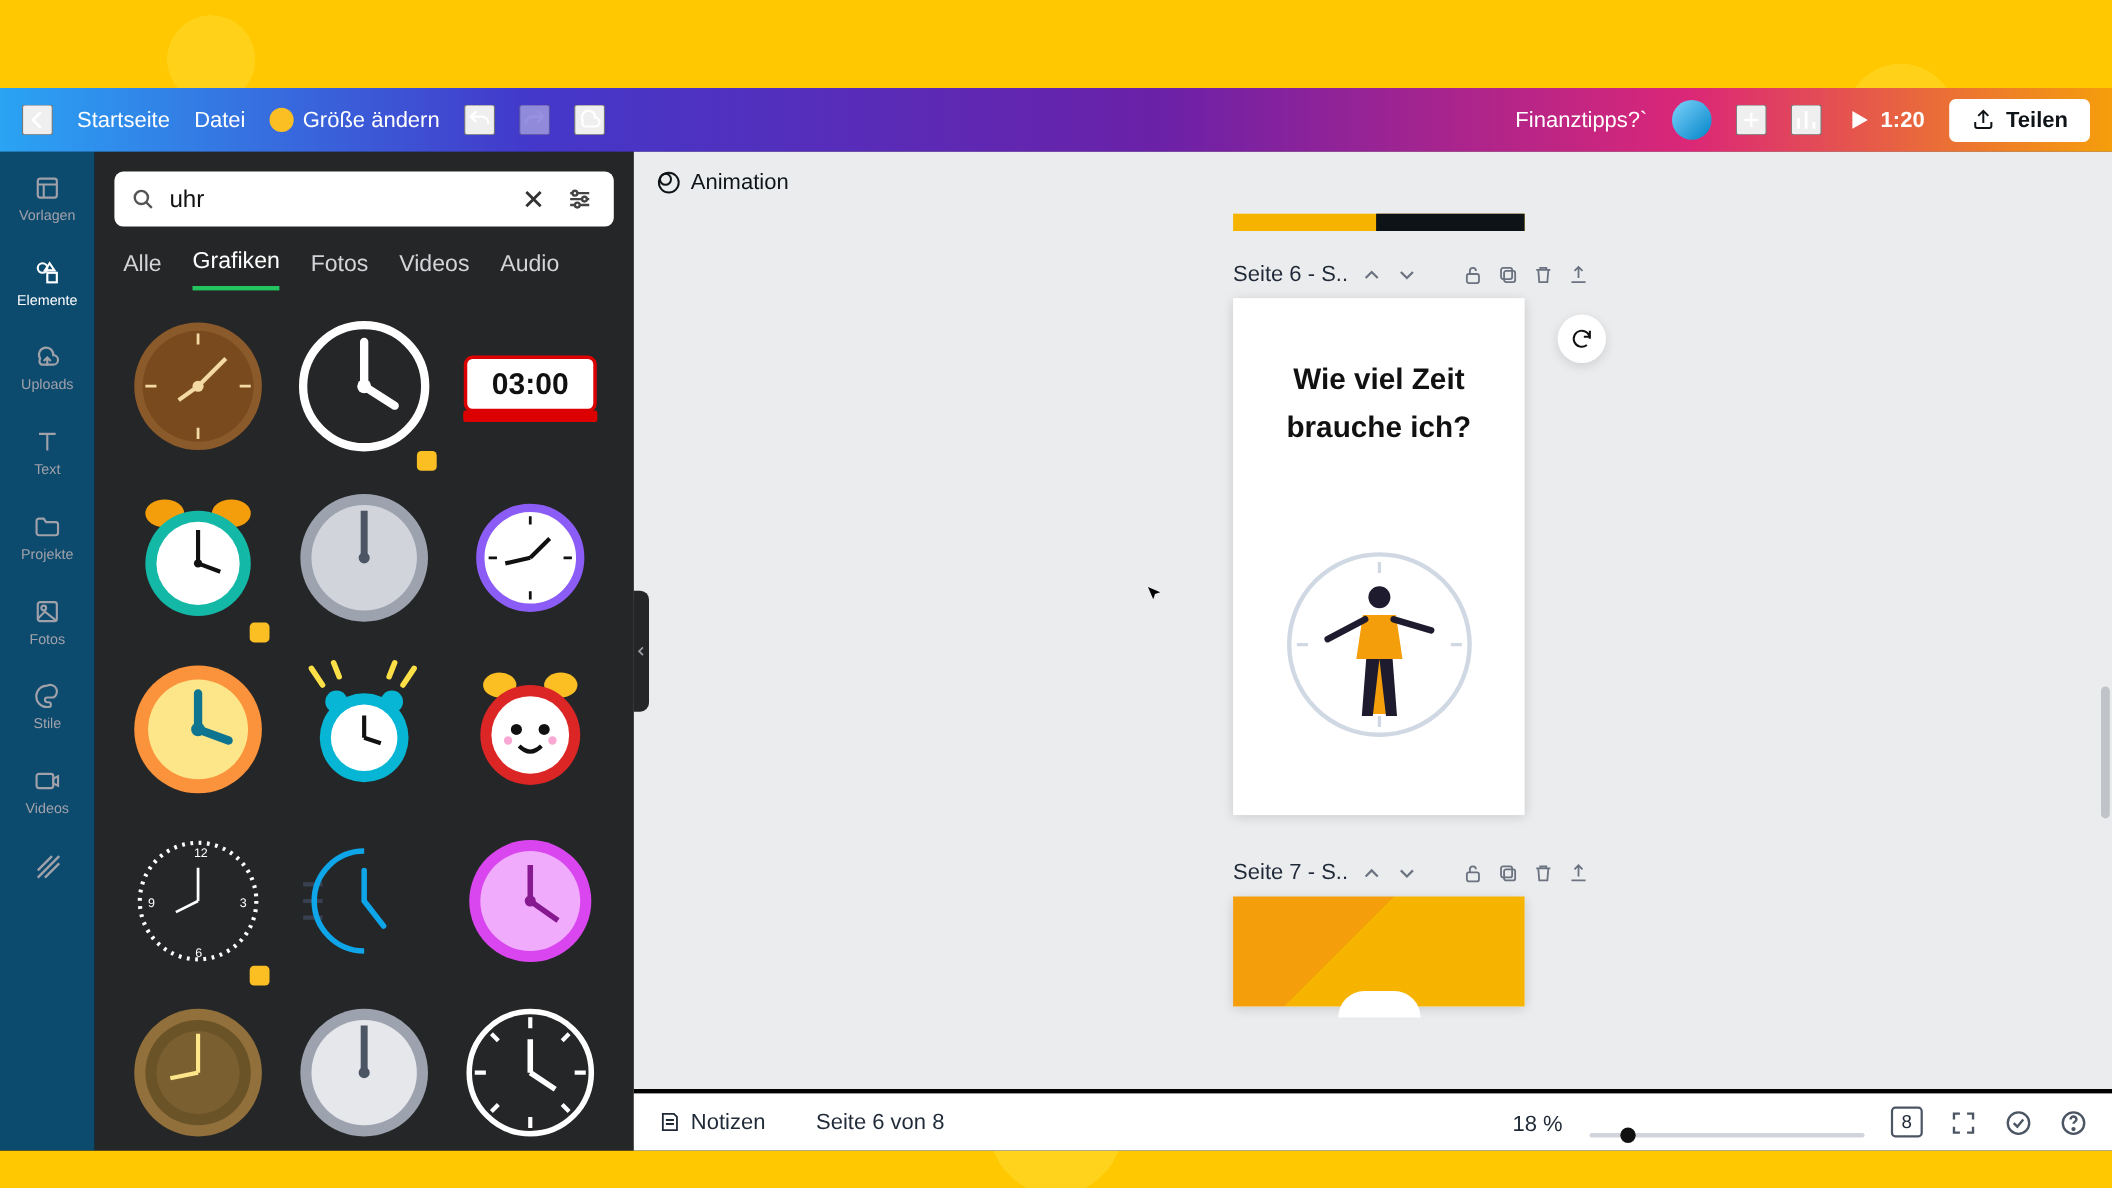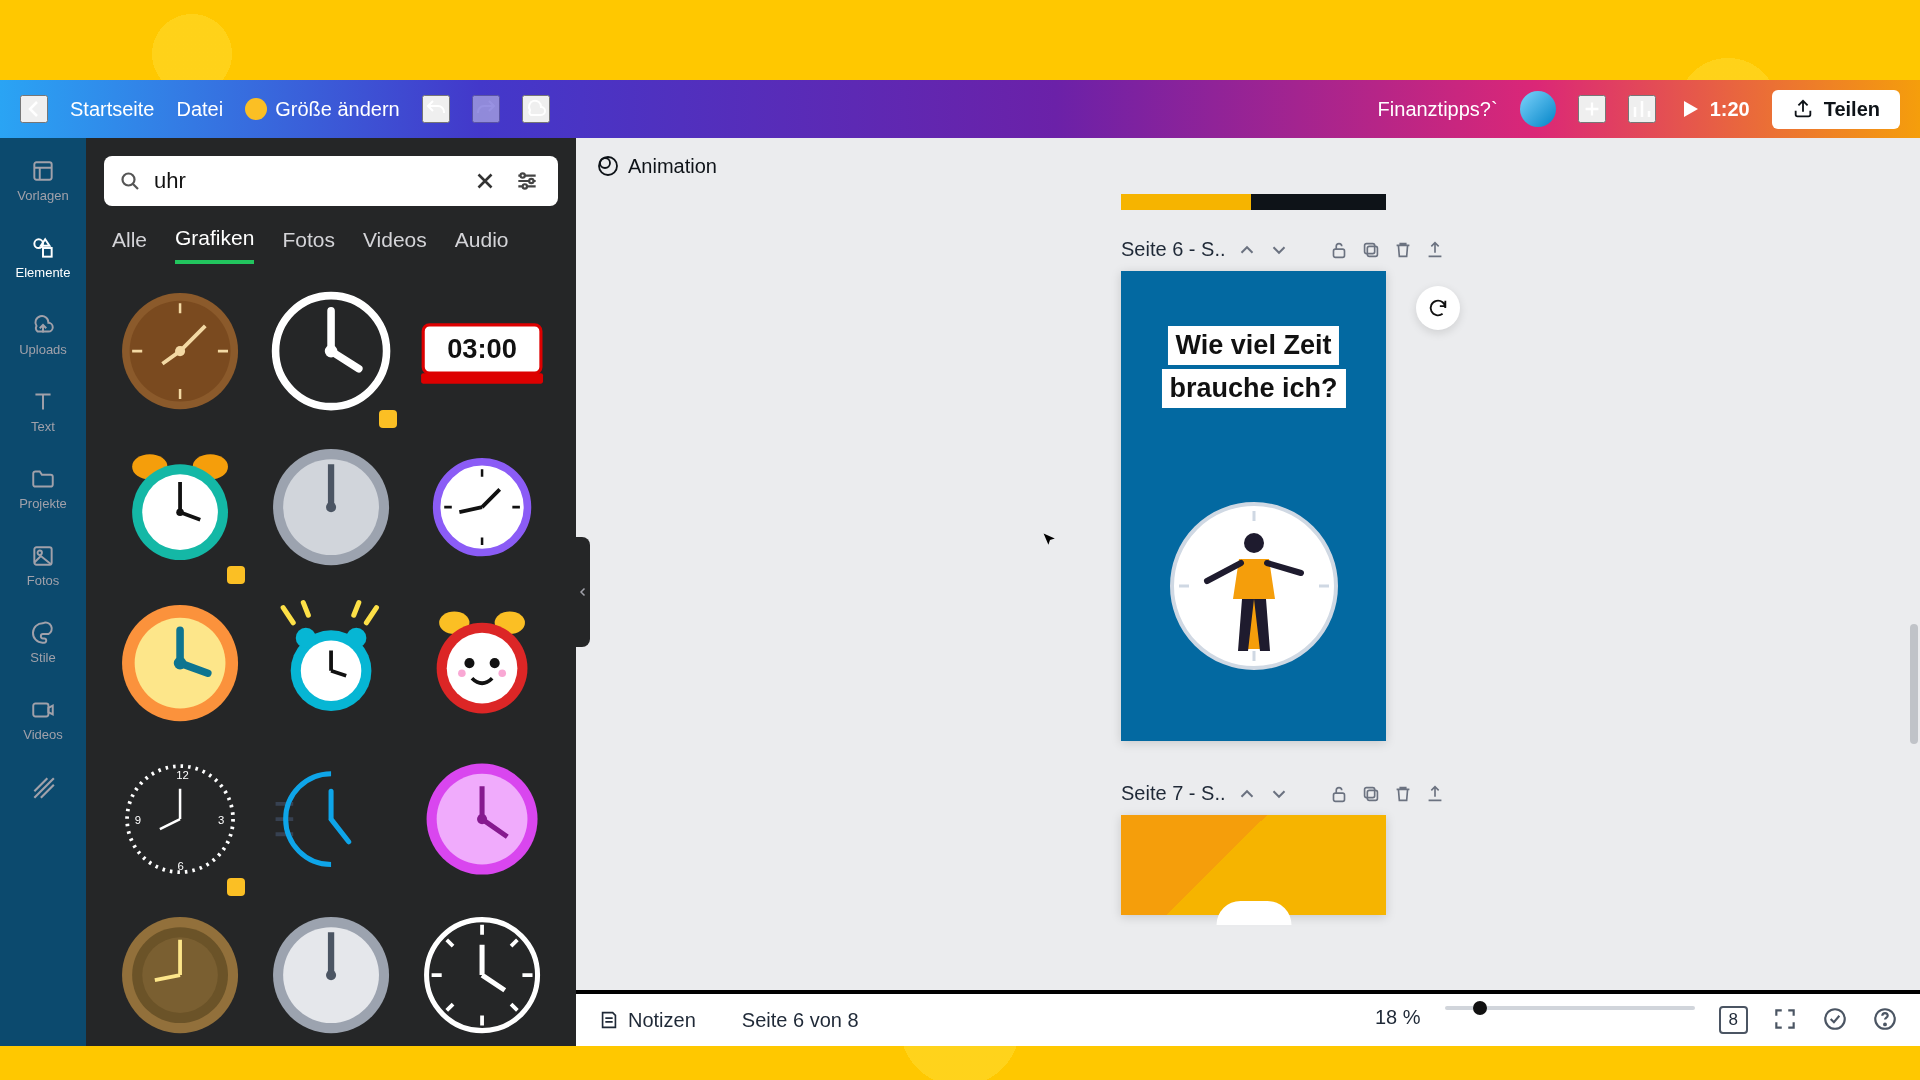--- a/index.html
+++ b/index.html
@@ -67,21 +67,21 @@
 
   
   .canvas-area { flex:1; background:#ebecee; display:flex; flex-direction:column; }
   .context-bar { height:56px; display:flex; align-items:center; padding:0 20px; gap:12px; color:#0e1318; font-size:22px;}
   .edit-surface { flex:1; position:relative; overflow:hidden; }
   
   .page-block { position:absolute; display:flex; flex-direction:column; }
   .page-hdr { display:flex; align-items:center; gap:10px; color:#1f2937; font-size:20px; margin-bottom:10px;}
   .page-hdr .spacer { width:18px; }
   .hdr-icon { width:22px; height:22px; color:#6b7280; cursor:pointer;}
-  .page-canvas { background:#0369a1; box-shadow:0 2px 10px rgba(0,0,0,.15); position:relative; }
+  .page-canvas { background:#ffffff; box-shadow:0 2px 10px rgba(0,0,0,.15); position:relative; }
 
   .page6-prev { position:absolute; left:545px; top:0px; width:265px; height:16px; background:#f6b400; }
   .page6-prev .strip { position:absolute; right:0; top:0; width:135px; height:16px; background:#0e1318;}
 
   .floating-refresh {
     position:absolute; width:44px; height:44px; border-radius:50%; background:#fff;
     display:flex; align-items:center; justify-content:center; box-shadow:0 3px 10px rgba(0,0,0,.12);
     cursor:pointer;
   }
 
@@ -98,21 +98,21 @@
     position:absolute; left:50%; bottom:70px; transform:translateX(-50%);
     width:170px; height:170px;
   }
 
   
   .bottom-bar {
     height:56px; border-top:4px solid #000000; background:#fff;
     display:flex; align-items:center; padding:0 22px; gap:26px; font-size:20px; color:#1f2937;
   }
   .bottom-bar .center { margin-left:20px;}
-  .bottom-bar .right { margin-left:auto; display:flex; align-items:flex-start; gap:24px;}
+  .bottom-bar .right { margin-left:auto; display:flex; align-items:flex-end; gap:24px;}
   .zoom-slider { width:250px; height:4px; background:#d1d5db; border-radius:2px; position:relative;}
   .zoom-slider .dot { position:absolute; top:50%; left:14%; width:14px; height:14px; border-radius:50%; background:#111; transform:translate(-50%,-50%);}
   .icon-btn { width:26px; height:26px; display:flex; align-items:center; justify-content:center; color:#4b5563; cursor:pointer; border:none; background:none;}
   .page-count-box { border:2px solid #4b5563; border-radius:4px; padding:2px 8px; font-size:17px;}
   
   svg { display:block; }
 </style>
 </head>
 <body>
 

